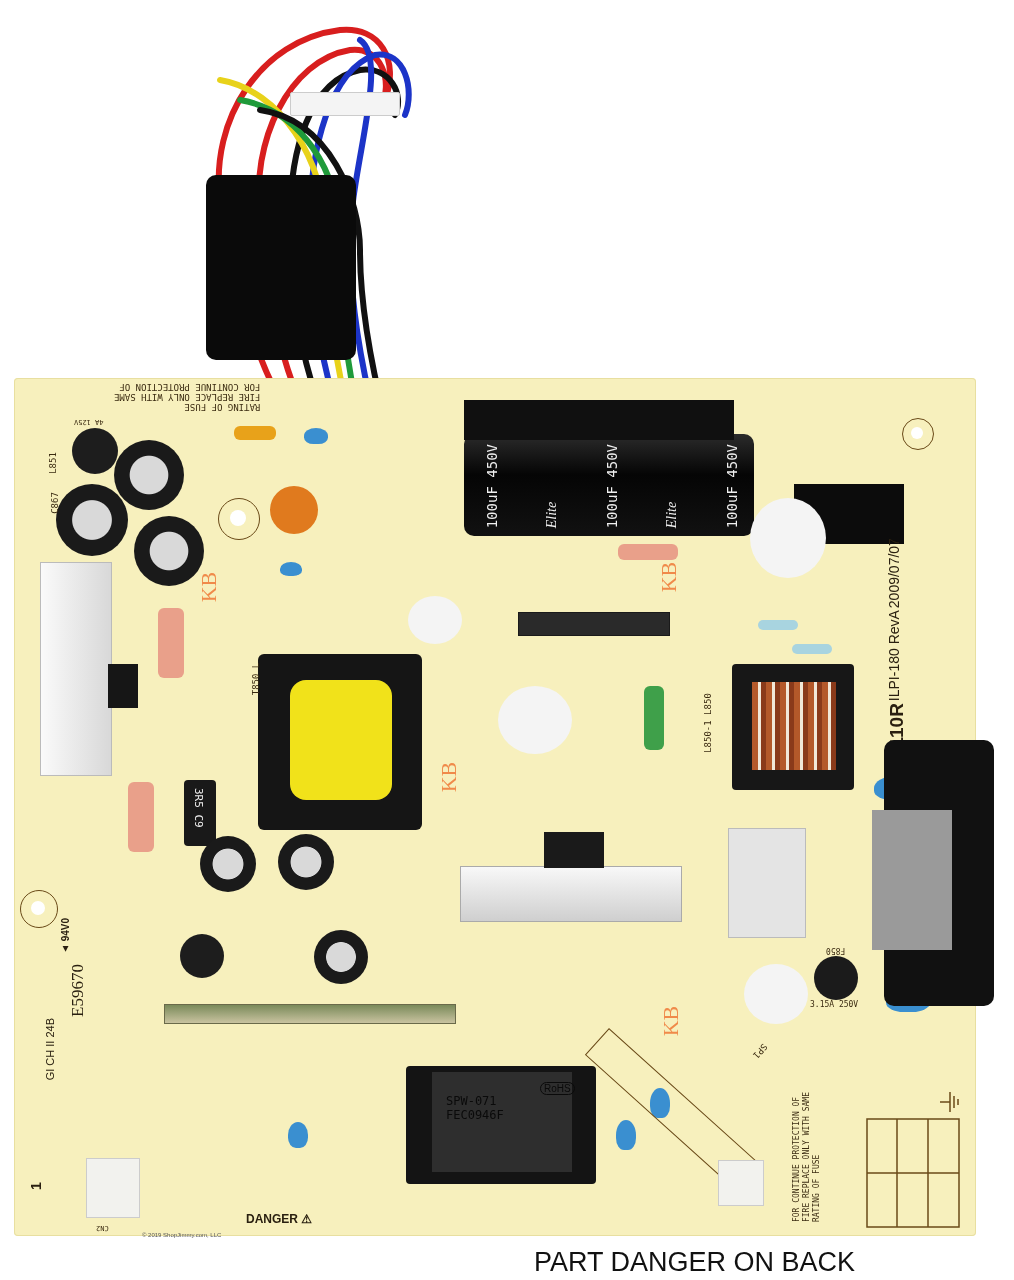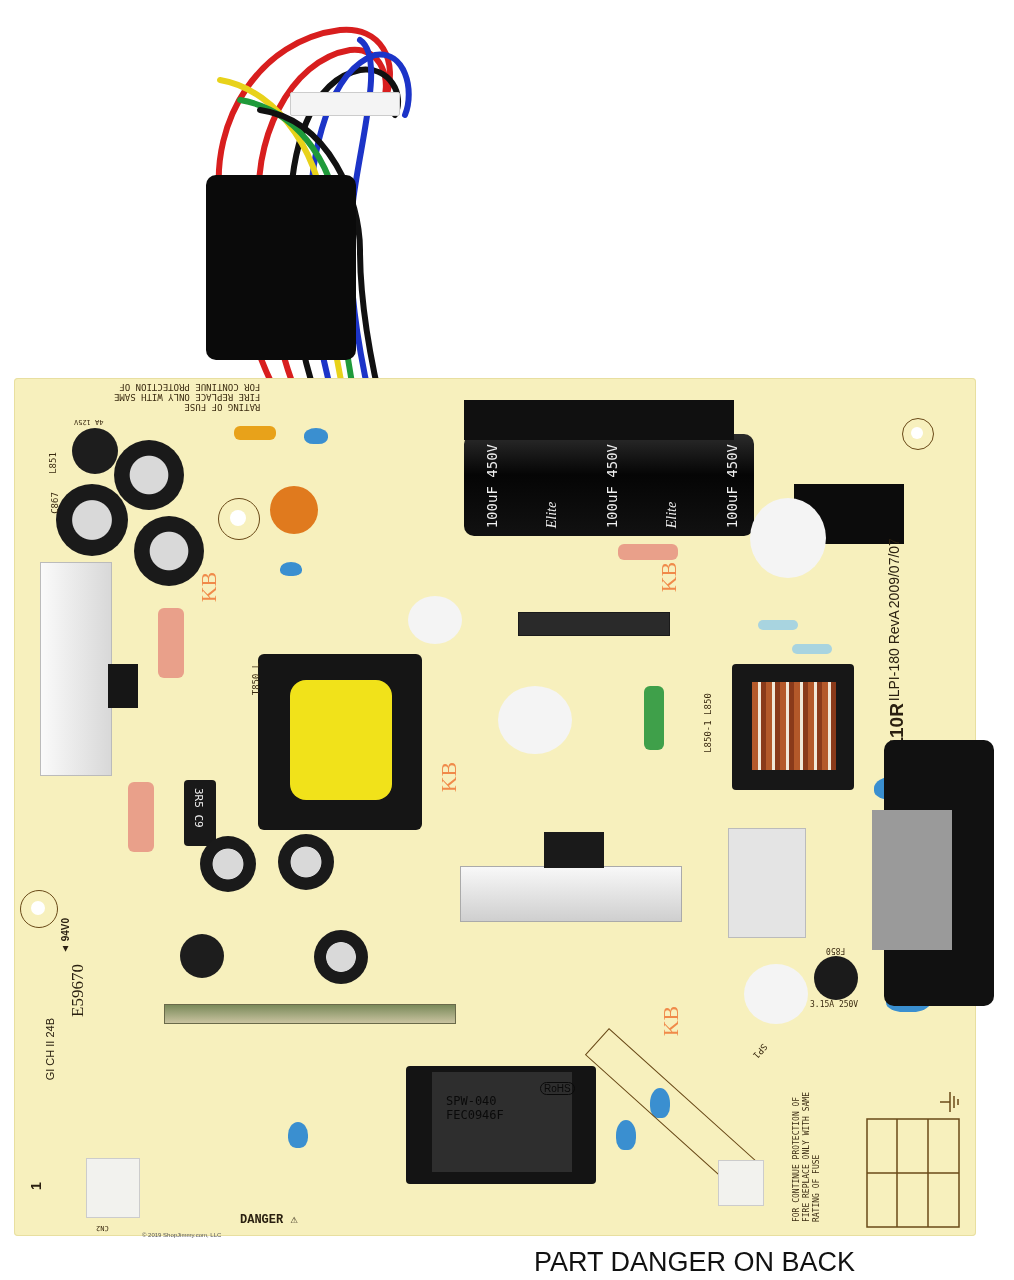--- a/index.html
+++ b/index.html
@@ -148,21 +148,21 @@
   <div class="cap" style="left:800px;top:578px;width:44px;height:44px;background:#1b1b1b;"></div>
   <div class="silk" style="left:796px;top:622px;font-size:8px;">3.15A 250V</div>
   <div class="silk" style="left:812px;top:568px;transform:rotate(180deg);font-size:8px;">F850</div>
 
   <div class="outline" style="left:640px;top:630px;width:34px;height:200px;transform:rotate(-48deg);transform-origin:center;"></div>
   <div class="silk" style="left:738px;top:668px;transform:rotate(132deg);">SP1</div>
 
   <div class="abs" style="left:392px;top:688px;width:190px;height:118px;background:#141414;border-radius:4px;"></div>
   <div class="abs" style="left:418px;top:694px;width:140px;height:100px;background:#2e2e2e;"></div>
   <div class="abs" style="left:432px;top:716px;color:#0a0a0a;font-family:'DejaVu Sans Mono',monospace;font-size:12px;line-height:14px;">
-    <div>SPW-040</div>
+    <div>SPW-071</div>
     <div>FEC0946F</div>
   </div>
   <div class="abs" style="left:526px;top:704px;font-size:10px;color:#0a0a0a;border:1px solid #0a0a0a;border-radius:8px;padding:0 3px;text-align:center;">RoHS</div>
 
   <div class="abs" style="left:72px;top:780px;width:52px;height:58px;background:#f2f2ee;border:1px solid #ccc;"></div>
   <div class="silk" style="left:82px;top:846px;transform:rotate(180deg);font-size:7px;">CN2</div>
   <div class="abs" style="left:704px;top:782px;width:44px;height:44px;background:#f2f2ee;border:1px solid #ccc;"></div>
 
   <div class="silk" style="left:778px;top:714px;writing-mode:vertical-rl;transform:rotate(180deg);font-size:8px;line-height:10px;">
     <div>FOR CONTINUE PROTECTION OF</div>
@@ -176,21 +176,21 @@
     <line x1="1" y1="55" x2="93" y2="55" stroke="#6a4a18" stroke-width="1.5"></line>
   </svg>
 
   <div class="abs" style="left:46px;top:540px;writing-mode:vertical-rl;transform:rotate(180deg);display:flex;gap:6px;align-items:center;">
     <span class="silk-lg" style="position:static;font-size:10px;">▲ 94V0</span>
   </div>
   <div class="abs" style="left:54px;top:586px;writing-mode:vertical-rl;transform:rotate(180deg);font-family:'Liberation Serif',serif;font-size:17px;color:#2a2010;">E59670</div>
   <div class="abs" style="left:30px;top:640px;writing-mode:vertical-rl;transform:rotate(180deg);font-size:11px;color:#2a2010;">GI CH II 24B</div>
   <div class="silk-lg" style="left:18px;top:800px;font-size:14px;transform:rotate(-90deg);">1</div>
 
-  <div class="silk-lg" style="left:226px;top:834px;font-size:12px;font-family:Liberation Mono, monospace;">
+  <div class="silk-lg" style="left:232px;top:834px;font-size:12px;font-family:Liberation Sans, sans-serif;">
     <span>DANGER</span>
     <span>⚠</span>
   </div>
 
   <svg class="abs" style="left:924px;top:712px;" width="24" height="24">
     <line x1="2" y1="12" x2="12" y2="12" stroke="#6a4a18" stroke-width="1.5"></line>
     <line x1="12" y1="2" x2="12" y2="22" stroke="#6a4a18" stroke-width="1.5"></line>
     <line x1="16" y1="6" x2="16" y2="18" stroke="#6a4a18" stroke-width="1.5"></line>
     <line x1="20" y1="9" x2="20" y2="15" stroke="#6a4a18" stroke-width="1.5"></line>
   </svg>

